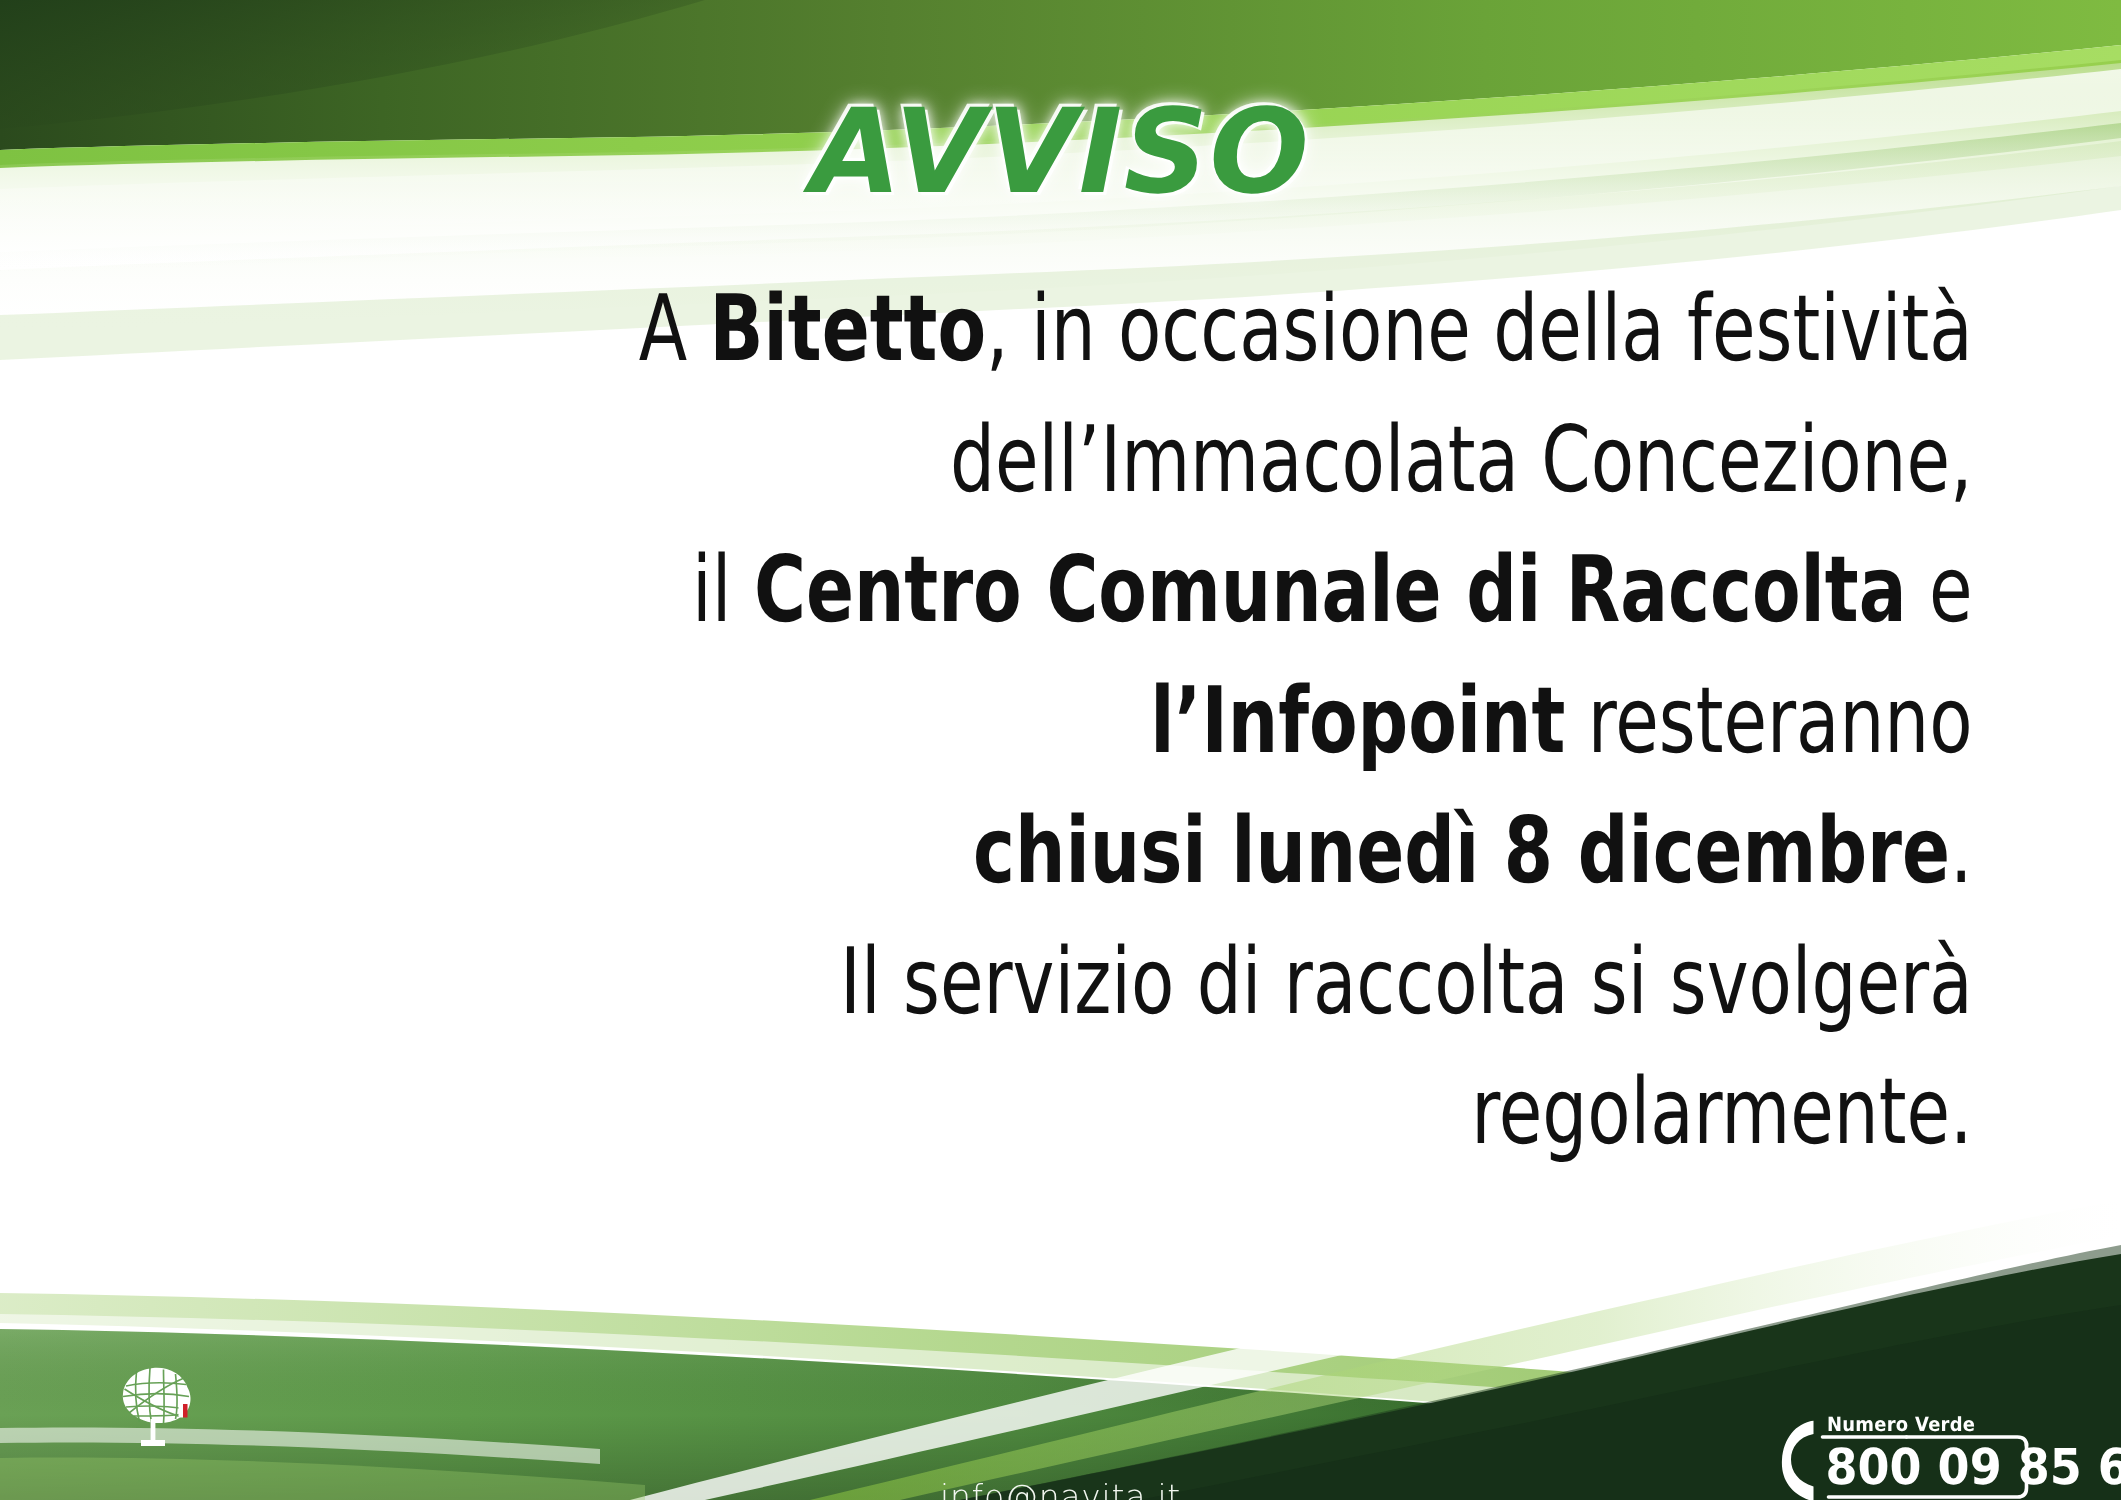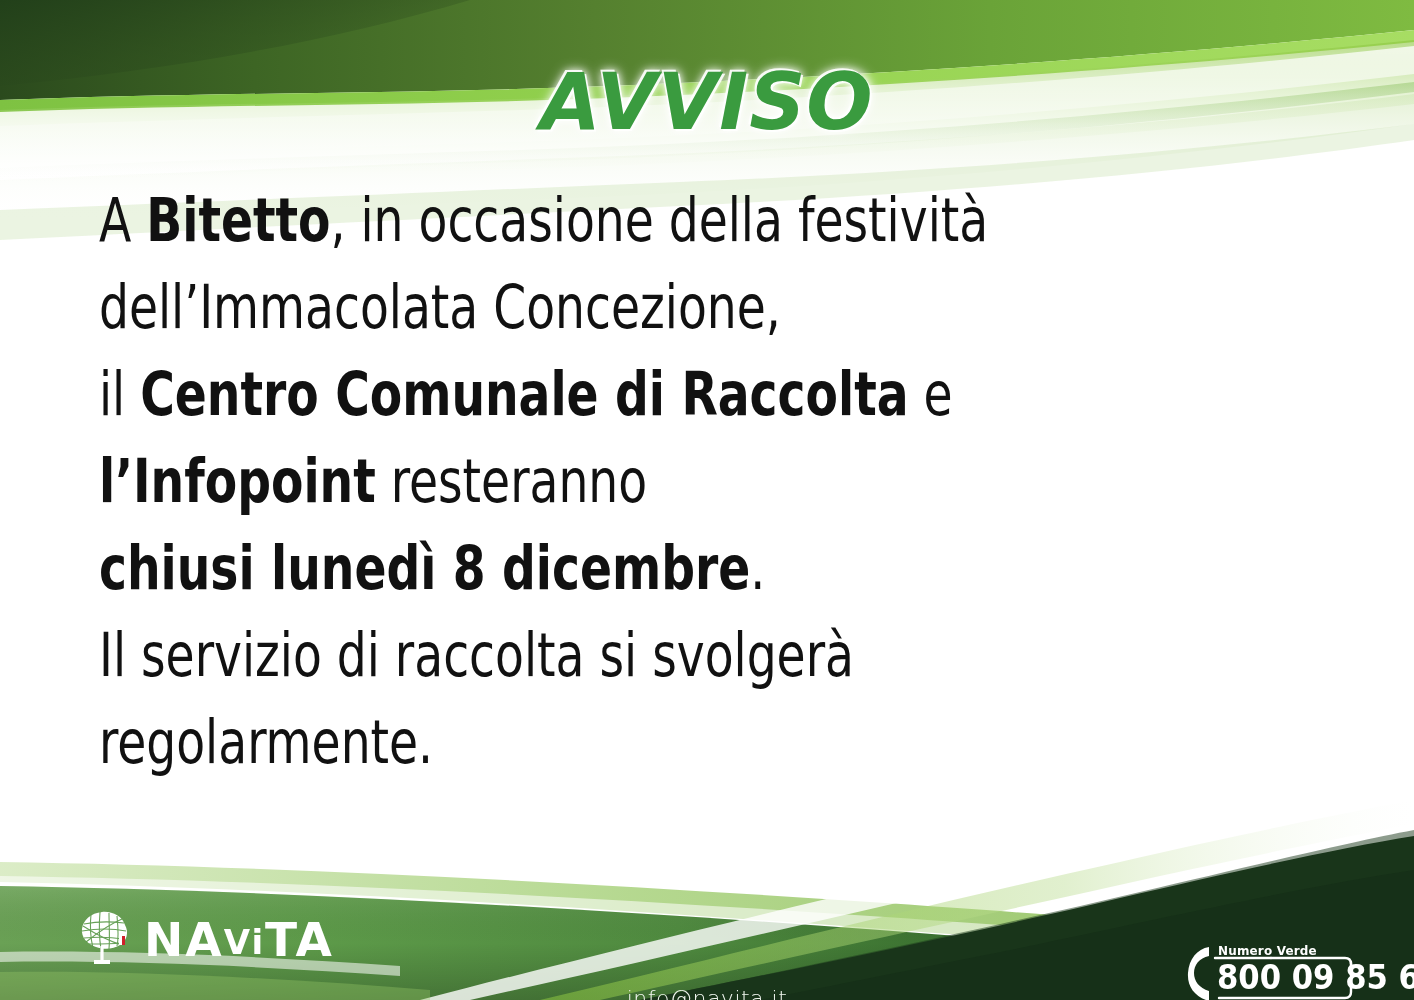--- a/index.html
+++ b/index.html
@@ -47,21 +47,21 @@
       2px 2px 0 rgba(255,255,255,.9),
       -2px -2px 0 rgba(255,255,255,.9);
   }
 
   
   #message{
     position:absolute;
     left:0;
     top:176px;
     width:1414px;
-    text-align:left;
+    text-align:right;
     z-index:5;
     color:#111111;
   }
   .msg-line{
     font-family:"DejaVu Sans Condensed","Liberation Sans Narrow","Liberation Sans", sans-serif;
     font-size:61px;
     line-height:87px;
     white-space:nowrap;
     font-weight:400;
     transform:scaleX(.86);
@@ -297,23 +297,20 @@
       <g fill="#ffffff">
         <path d="M28.4,38 L31.6,38 L31.6,52 L28.4,52 Z"></path>
         <path d="M22,52 L38,52 L38,56 L22,56 Z"></path>
       </g>
 
       <g>
         <rect x="47" y="28" width="3" height="9" fill="#ffffff"></rect>
         <rect x="50" y="28" width="3" height="9" fill="#d0202a"></rect>
       </g>
     </svg>
-    <div id="navita-wordmark">
-      <span>NA</span><span class="lower">Vi</span><span>TA</span>
-    </div>
   </div>
 
   <div id="footer-email">
     <span>info@navita.it</span>
   </div>
 
   <div id="numero-verde">
     <svg id="nv-handset" width="30" height="54" viewBox="0 0 30 54">
       <path fill="#ffffff" d="M24,0 C12,2 4,12 3,26 C2,40 10,50 24,54 L24,44
                C14,41 9,34 9,26 C9,18 14,11 24,9 Z"></path>

